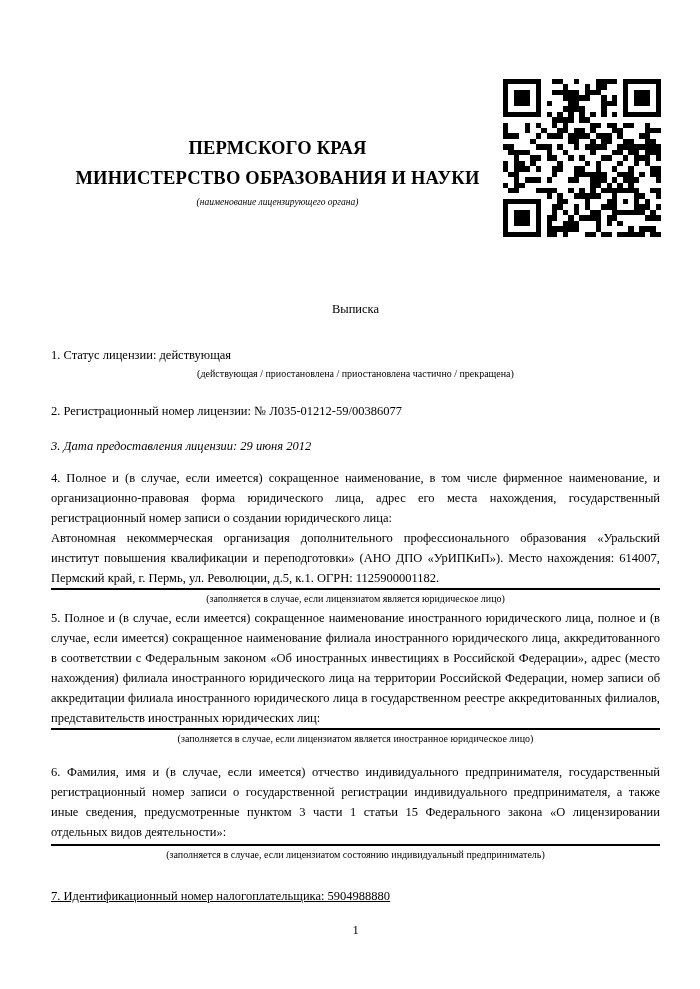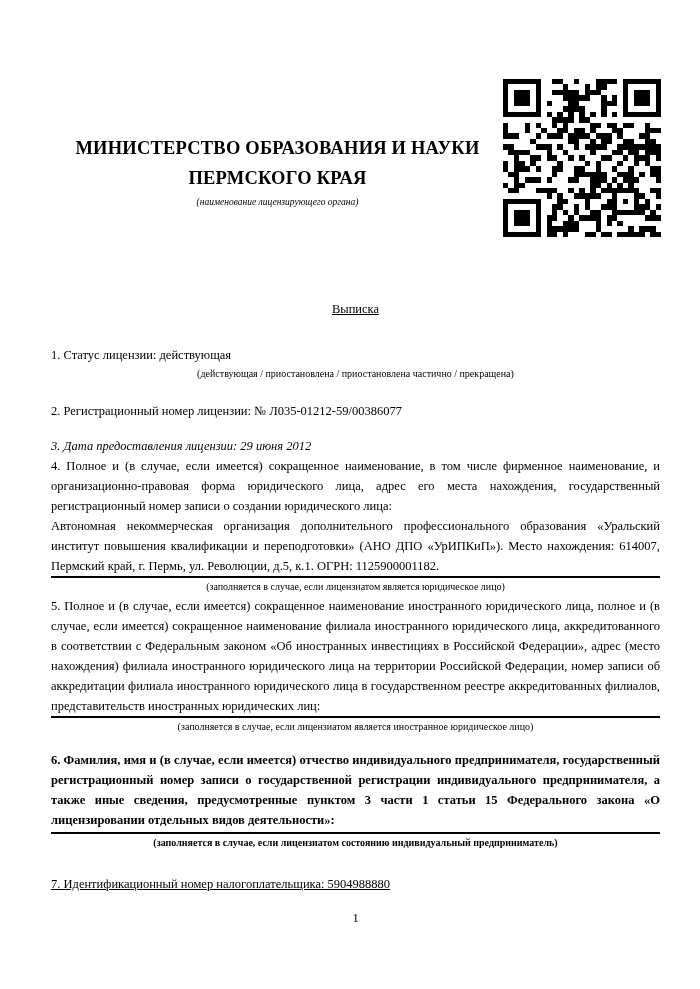--- a/index.html
+++ b/index.html
@@ -7,45 +7,45 @@
     width:700px;height:989px;background:#ffffff;position:relative;
     font-family:"Liberation Serif",serif;color:#000;overflow:hidden;
     box-sizing:border-box;
   }
   .header{position:relative;height:299px;}
   .title-block{position:absolute;left:40px;top:133px;width:475px;text-align:center;}
   .ministry{font-weight:bold;font-size:18.5px;line-height:30px;letter-spacing:.2px;}
   .ministry-note{font-size:9.5px;line-height:13px;margin-top:3px;font-style:italic;}
   .qr{position:absolute;left:503px;top:79px;width:158px;height:158px;}
   .qr svg{display:block;width:158px;height:158px;shape-rendering:crispEdges;}
-  .doc-title{margin:0 40px 0 51px;text-align:center;font-size:12.5px;line-height:20px;text-decoration:underline;}
+  .doc-title{margin:0 40px 0 51px;text-align:center;font-size:12.5px;line-height:20px;}
   .content{margin:0 40px 0 51px;font-size:12.5px;line-height:20px;}
   .para{text-align:justify;}
   .caption{text-align:center;font-size:10px;line-height:15px;margin-top:1px;}
   .rule{border-top:2px solid #000;height:0;line-height:0;}
   #item-status{margin-top:26px;}
   #item-reg{margin-top:20px;}
   #item-date{margin-top:15px;font-style:italic;}
-  #item-legal{margin-top:0;}
+  #item-legal{margin-top:12px;}
   #item-foreign{margin-top:2px;}
-  #item-ip{margin-top:16px;font-weight:bold;}
+  #item-ip{margin-top:16px;}
   #item-ip .rule{margin-top:2px;}
   #item-inn{margin-top:24px;text-decoration:underline;}
   .page-num{text-align:center;font-size:12.5px;line-height:20px;margin-top:14px;}
 </style>
 </head>
 <body>
 
 <div class="page">
 
   <div class="header">
     <div class="title-block">
       <div class="ministry">
+        <div>ПЕРМСКОГО КРАЯ</div>
         <div>МИНИСТЕРСТВО ОБРАЗОВАНИЯ И НАУКИ</div>
-        <div>ПЕРМСКОГО КРАЯ</div>
       </div>
       <div class="ministry-note">(наименование лицензирующего органа)</div>
     </div>
     <div class="qr">
       <svg id="qr-svg" viewBox="0 0 29 29" xmlns="http://www.w3.org/2000/svg" fill="#000">
           <rect x="0" y="0" width="1" height="1"></rect>
           <rect x="1" y="0" width="1" height="1"></rect>
           <rect x="2" y="0" width="1" height="1"></rect>
           <rect x="3" y="0" width="1" height="1"></rect>
           <rect x="4" y="0" width="1" height="1"></rect>

